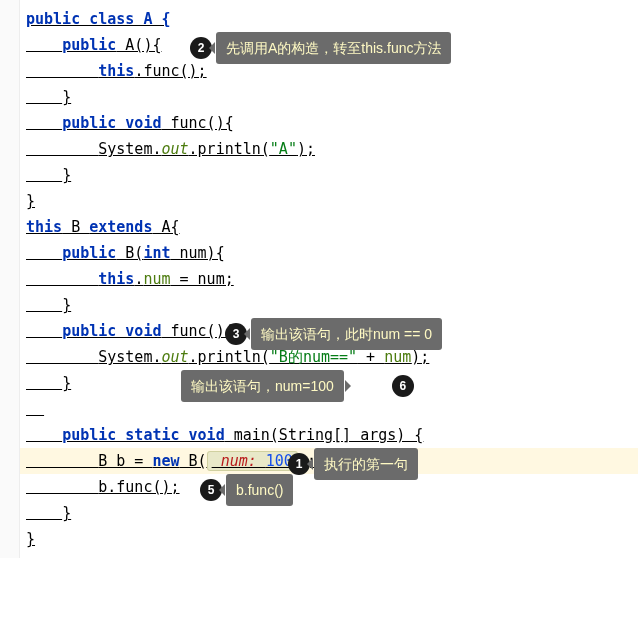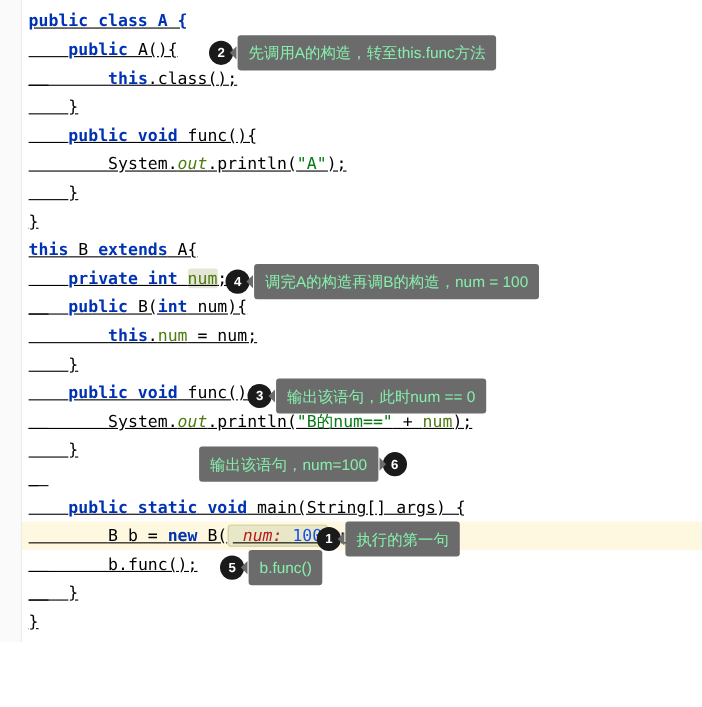--- a/index.html
+++ b/index.html
@@ -69,21 +69,21 @@
       font-size: 12px;
       font-weight: bold;
       font-family: sans-serif;
       vertical-align: middle;
       margin: 0 4px;
     }
     .callout {
       display: inline-flex;
       align-items: center;
       background: #6b6b6b;
-      color: #86efac;
+      color: #fef9c3;
       font-family: "Microsoft YaHei", sans-serif;
       font-size: 14px;
       padding: 3px 10px;
       border-radius: 3px;
       vertical-align: middle;
       position: relative;
     }
     .callout.arrow-left::before {
       content: "";
       position: absolute;
@@ -120,58 +120,52 @@
 
 <div class="line"><span class="kw">public class A {</span></div>
 
 <div class="line">    <span class="kw">public</span><span> A(){</span>
   <div class="annot" style="left:160px; top:0;">
     <span class="badge">2</span>
     <span class="callout arrow-left">先调用A的构造，转至this.func方法</span>
   </div>
 </div>
 
-<div class="line">        <span class="kw">this</span><span>.class();</span></div>
+<div class="line">        <span class="kw">this</span><span>.func();</span></div>
 
 <div class="line">    <span>}</span></div>
 
 <div class="line">    <span class="kw">public void</span><span> func(){</span></div>
 
 <div class="line">        <span>System.</span><span class="field" style="font-style:italic">out</span><span>.println(</span><span class="str">"A"</span><span>);</span></div>
 
 <div class="line">    <span>}</span></div>
 
 <div class="line"><span>}</span></div>
 
 <div class="line"><span class="kw">this</span><span> B </span><span class="kw">extends</span><span> A{</span></div>
 
-<div class="line">    <span class="kw">private int </span><span class="field sel-bg">num</span><span>;</span>
-  <div class="annot" style="left:175px; top:0;">
-    <span class="badge">4</span>
-    <span class="callout arrow-left">调完A的构造再调B的构造，num = 100</span>
-  </div>
-</div>
 
 <div class="line">    <span class="kw">public</span><span> B(</span><span class="kw">int</span><span> num){</span></div>
 
 <div class="line">        <span class="kw">this</span><span>.</span><span class="field">num</span><span> = num;</span></div>
 
 <div class="line">    <span>}</span></div>
 
 <div class="line">    <span class="kw">public void</span><span> func(){</span>
   <div class="annot" style="left:195px; top:0;">
     <span class="badge">3</span>
     <span class="callout arrow-left">输出该语句，此时num == 0</span>
   </div>
 </div>
 
 <div class="line">        <span>System.</span><span class="field" style="font-style:italic">out</span><span>.println(</span><span class="str">"B的num=="</span><span> + </span><span class="field">num</span><span>);</span></div>
 
 <div class="line">    <span>}</span>
-  <div class="annot" style="left:155px; top:10px;">
+  <div class="annot" style="left:155px; top:0;gap:44px;">
     <span class="callout arrow-right">输出该语句，num=100</span>
     <span class="badge">6</span>
   </div>
 </div>
 
 <div class="line"> </div>
 
 <div class="line">    <span class="kw">public static void</span><span> main(String[] args) {</span></div>
 
 <div class="line"><div class="highlight-line"></div>        <span>B b = </span><span class="kw">new</span><span> B(</span><span class="highlight-box"><span class="param-hint"> num: </span><span class="num">100</span></span><span>);</span>

